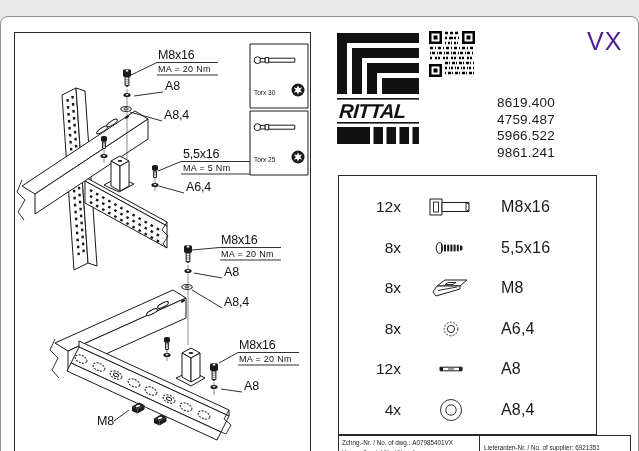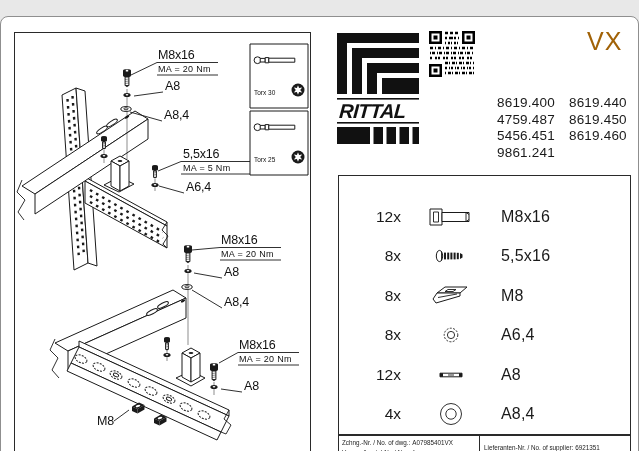--- a/index.html
+++ b/index.html
@@ -12,28 +12,28 @@
   .s{stroke:#1a1a1a;fill:#fff;stroke-width:1;stroke-linejoin:round;}
   .ln{stroke:#1a1a1a;fill:none;stroke-width:0.9;stroke-linejoin:round;}
   .thin{stroke:#1a1a1a;fill:none;stroke-width:0.5;}
   .dk{fill:#1a1a1a;stroke:none;}
   .punch{stroke:#1a1a1a;stroke-width:2.4;fill:none;stroke-dasharray:2.6 4.4;}
   .ct{font-family:"Liberation Sans",sans-serif;font-size:12.5px;fill:#111;letter-spacing:-0.2px;}
   .cq{font-family:"Liberation Sans",sans-serif;font-size:9px;fill:#111;letter-spacing:0.3px;}
   .tl{font-family:"Liberation Sans",sans-serif;font-size:6.5px;fill:#111;}
   .logo-wordmark{font-family:"Liberation Sans",sans-serif;font-weight:bold;font-style:italic;
         font-size:20px;fill:#111;letter-spacing:-0.5px;}
-  .vx{position:absolute;left:586px;top:10px;font-size:25px;color:#a16207;letter-spacing:1px;}
-  .models{position:absolute;left:496px;top:78px;display:flex;gap:14px;font-size:13.5px;}
+  .vx{position:absolute;left:586px;top:10px;font-size:25px;color:#4c1d95;letter-spacing:1px;}
+  .models{position:absolute;left:496px;top:78px;display:flex;gap:7px;font-size:13.5px;}
   .models div{line-height:16.5px;letter-spacing:0.2px;}
   .qr{position:absolute;left:427px;top:13px;}
   .logo{position:absolute;left:336px;top:16px;}
-  .parts-table{position:absolute;left:337px;top:158px;width:293px;height:260px;
+  .parts-table{position:absolute;left:337px;top:158px;width:259px;height:260px;
         border:1px solid #2a2a2a;box-sizing:border-box;display:flex;flex-direction:column;
-        padding-top:21px;background:#fff;}
+        padding-top:11px;background:#fff;}
   .pt-row{height:40.5px;display:flex;align-items:center;}
   .pt-qty{width:62px;text-align:right;font-size:15.5px;}
   .pt-icon{width:100px;display:flex;justify-content:center;align-items:center;}
   .pt-label{font-size:16px;letter-spacing:0.2px;}
   .title-block{position:absolute;left:337px;top:418px;width:293px;height:25px;
         border:1px solid #2a2a2a;box-sizing:border-box;display:flex;background:#fff;}
   .tb-left{width:141px;border-right:1px solid #2a2a2a;padding:2px 3px;box-sizing:border-box;
         font-size:6.3px;line-height:9.5px;color:#222;}
   .tb-right{flex:1;display:flex;align-items:center;padding:0 4px;font-size:6.3px;color:#222;}
   .tb-val{margin-left:2px;}
@@ -317,27 +317,22 @@
       <line x1="17" y1="43" x2="46" y2="43" stroke-dasharray="1 2 3 1"></line>
     </g>
   </svg>
 
   <div class="vx">VX</div>
 
   <div class="models">
     <div>
       <div>8619.400</div>
       <div>4759.487</div>
-      <div>5456.451</div>
+      <div>5966.522</div>
       <div>9861.241</div>
-    </div>
-    <div>
-      <div>8619.440</div>
-      <div>8619.450</div>
-      <div>8619.460</div>
     </div>
   </div>
 
   <div class="parts-table">
 
     <div class="pt-row">
       <div class="pt-qty">12x</div>
       <div class="pt-icon">
         <svg width="44" height="18" viewBox="0 0 44 18">
           <rect class="s" x="1" y="1" width="12" height="16"></rect>

